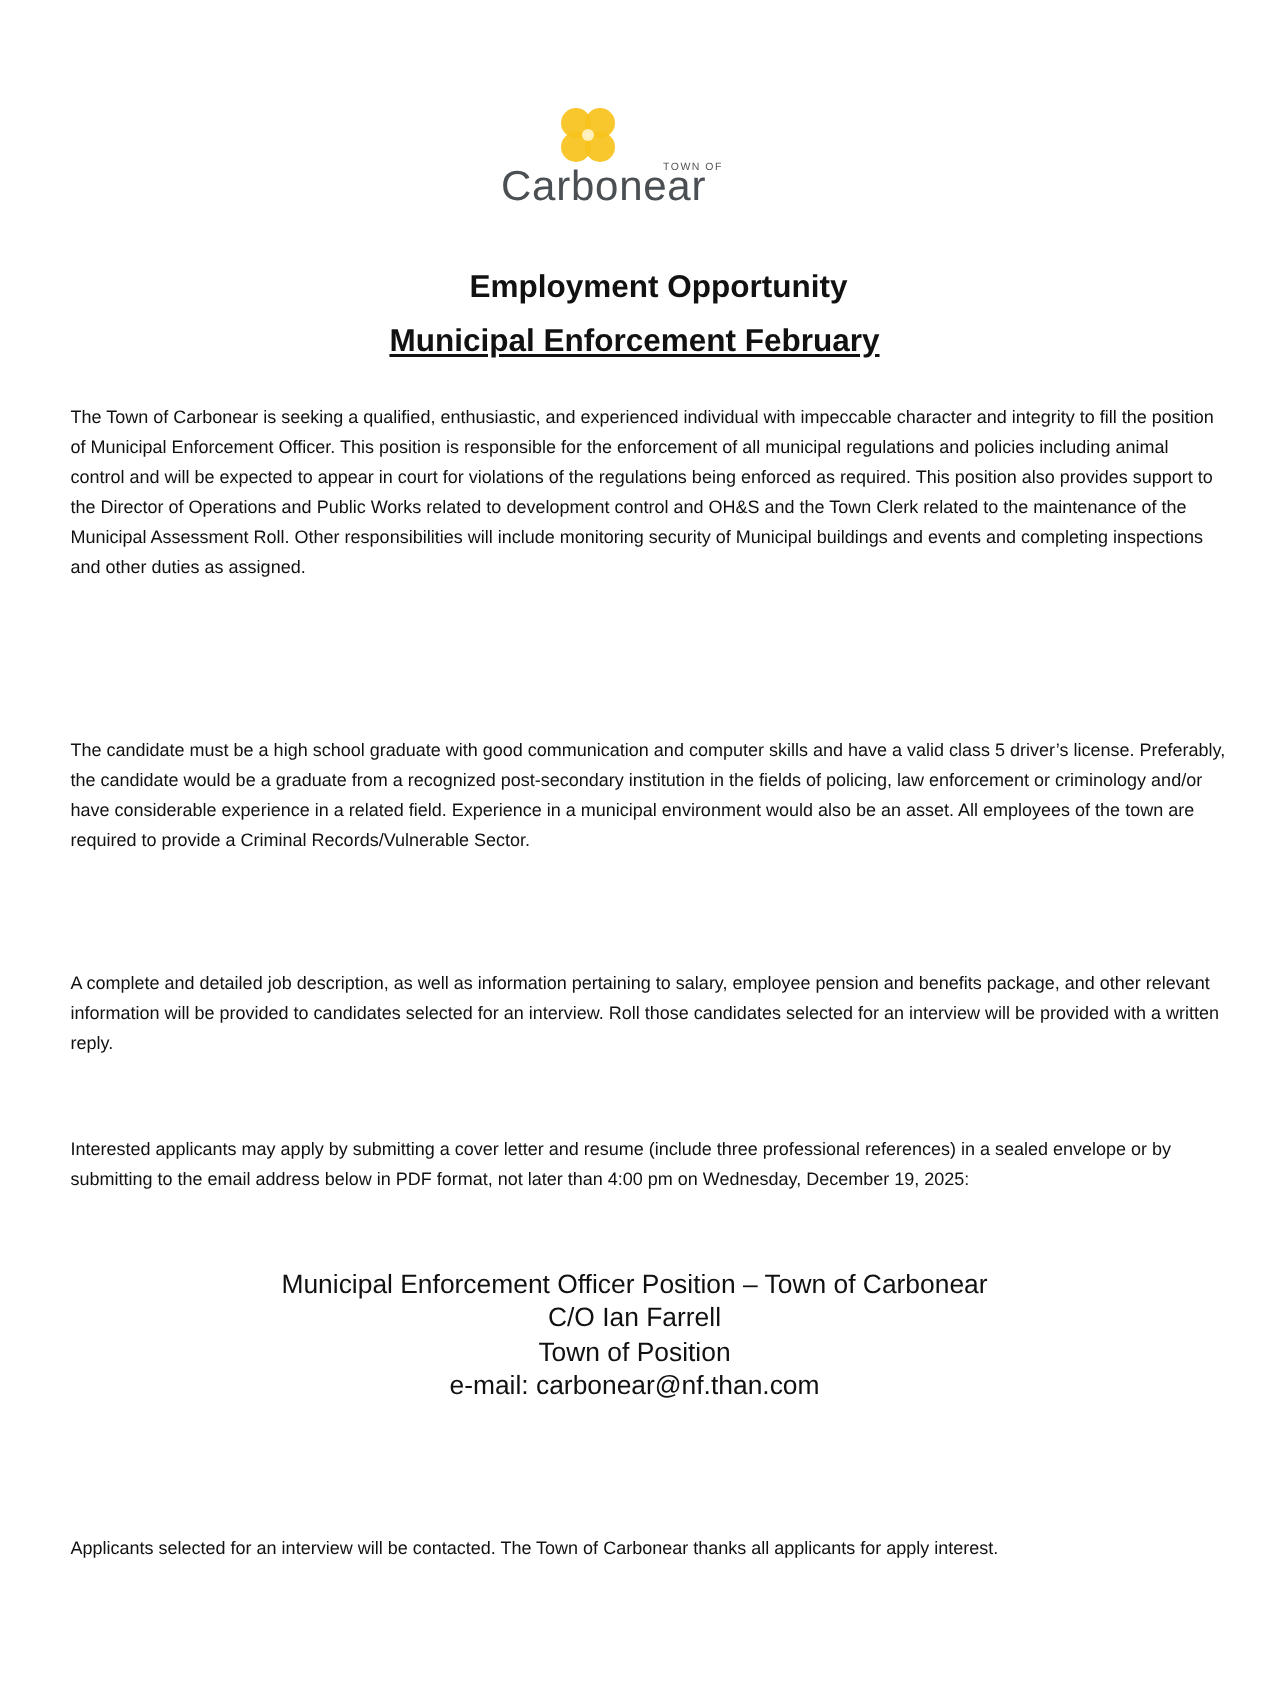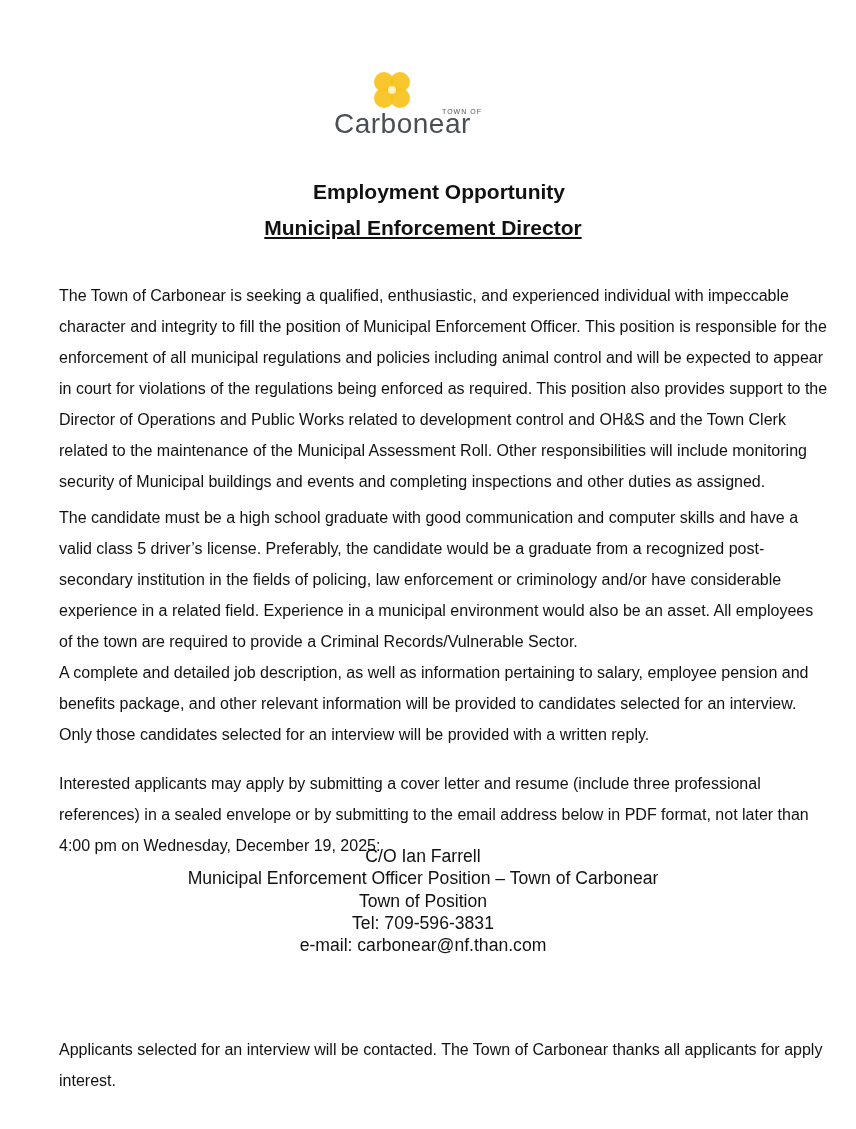--- a/index.html
+++ b/index.html
@@ -9,48 +9,47 @@
   .flower { position: absolute; left: 40px; top: 2px; width: 40px; height: 40px; }
   .flower span { position: absolute; width: 20px; height: 20px; border-radius: 50%;
                  background: #f7c21b; opacity: 0.92; }
   .flower .c { left: 14px; top: 14px; width: 8px; height: 8px; background: #fff3c4; }
   .logo-town { position: absolute; left: 108px; top: 38px; font-size: 7px; letter-spacing: 1px; color: #555; }
   .logo-name { position: absolute; left: 0; top: 38px; font-size: 28px; color: #4a4f53; letter-spacing: 0.5px; }
   h1 { position: absolute; top: 164px; left: 0; width: 846px; text-align: center; margin: 16px;
        font-size: 21px; font-weight: bold; }
   h2 { position: absolute; top: 216px; left: 0; width: 846px; text-align: center; margin: 0;
        font-size: 21px; font-weight: bold; text-decoration: underline; }
-  .para { position: absolute; left: 47px; width: 770px; font-size: 16px; line-height: 31px; margin: 12px; }
+  .para { position: absolute; left: 47px; width: 770px; font-size: 12px; line-height: 20px; margin: 0; }
   .addr { position: absolute; top: 845px; left: 0; width: 846px; text-align: center; font-size: 17.6px; line-height: 22.3px; }
   .addr div { white-space: pre; }
 </style>
 </head>
 <body>
 
 <div class="logo">
   <div class="flower">
     <span style="left:0;top:0"></span>
       <span style="left:16px;top:0"></span>
     <span style="left:0;top:16px"></span>
       <span style="left:16px;top:16px"></span>
     <span class="c"></span>
   </div>
   <div class="logo-town">TOWN OF</div>
   <div class="logo-name">Carbonear</div>
 </div>
 
 <h1>Employment Opportunity</h1>
-<h2>Municipal Enforcement Director</h2>
+<h2>Municipal Enforcement February</h2>
 
 <p class="para" style="top:268px">The Town of Carbonear is seeking a qualified, enthusiastic, and experienced individual with impeccable character and integrity to fill the position of Municipal Enforcement Officer. This position is responsible for the enforcement of all municipal regulations and policies including animal control and will be expected to appear in court for violations of the regulations being enforced as required. This position also provides support to the Director of Operations and Public Works related to development control and OH&amp;S and the Town Clerk related to the maintenance of the Municipal Assessment Roll. Other responsibilities will include monitoring security of Municipal buildings and events and completing inspections and other duties as assigned.</p>
 <p class="para" style="top:490px">The candidate must be a high school graduate with good communication and computer skills and have a valid class 5 driver’s license.  Preferably, the candidate would be a graduate from a recognized post-secondary institution in the fields of policing, law enforcement or criminology and/or have considerable experience in a related field. Experience in a municipal environment would also be an asset. All employees of the town are required to provide a Criminal Records/Vulnerable Sector.</p>
-<p class="para" style="top:645px">A complete and detailed job description, as well as information pertaining to salary, employee pension and benefits package, and other relevant information will be provided to candidates selected for an interview. Only those candidates selected for an interview will be provided with a written reply.</p>
+<p class="para" style="top:645px">A complete and detailed job description, as well as information pertaining to salary, employee pension and benefits package, and other relevant information will be provided to candidates selected for an interview. Roll those candidates selected for an interview will be provided with a written reply.</p>
 <p class="para" style="top:756px">Interested applicants may apply by submitting a cover letter and resume (include three professional references) in a sealed envelope or by submitting to the email address below in PDF format, not later than 4:00 pm on Wednesday, December 19, 2025:</p>
 
 <div class="addr">
+  <div>Municipal Enforcement Officer Position – Town of Carbonear</div>
   <div>C/O Ian Farrell</div>
-  <div>Municipal Enforcement Officer Position – Town of Carbonear</div>
   <div>Town of Position</div>
-  <div>Tel: 709-596-3831</div>
   <div>e-mail: carbonear@nf.than.com</div>
 </div>
 
 <p class="para" style="top:1022px">Applicants selected for an interview will be contacted. The Town of Carbonear thanks all applicants for apply interest.</p>
 
 </body></html>

